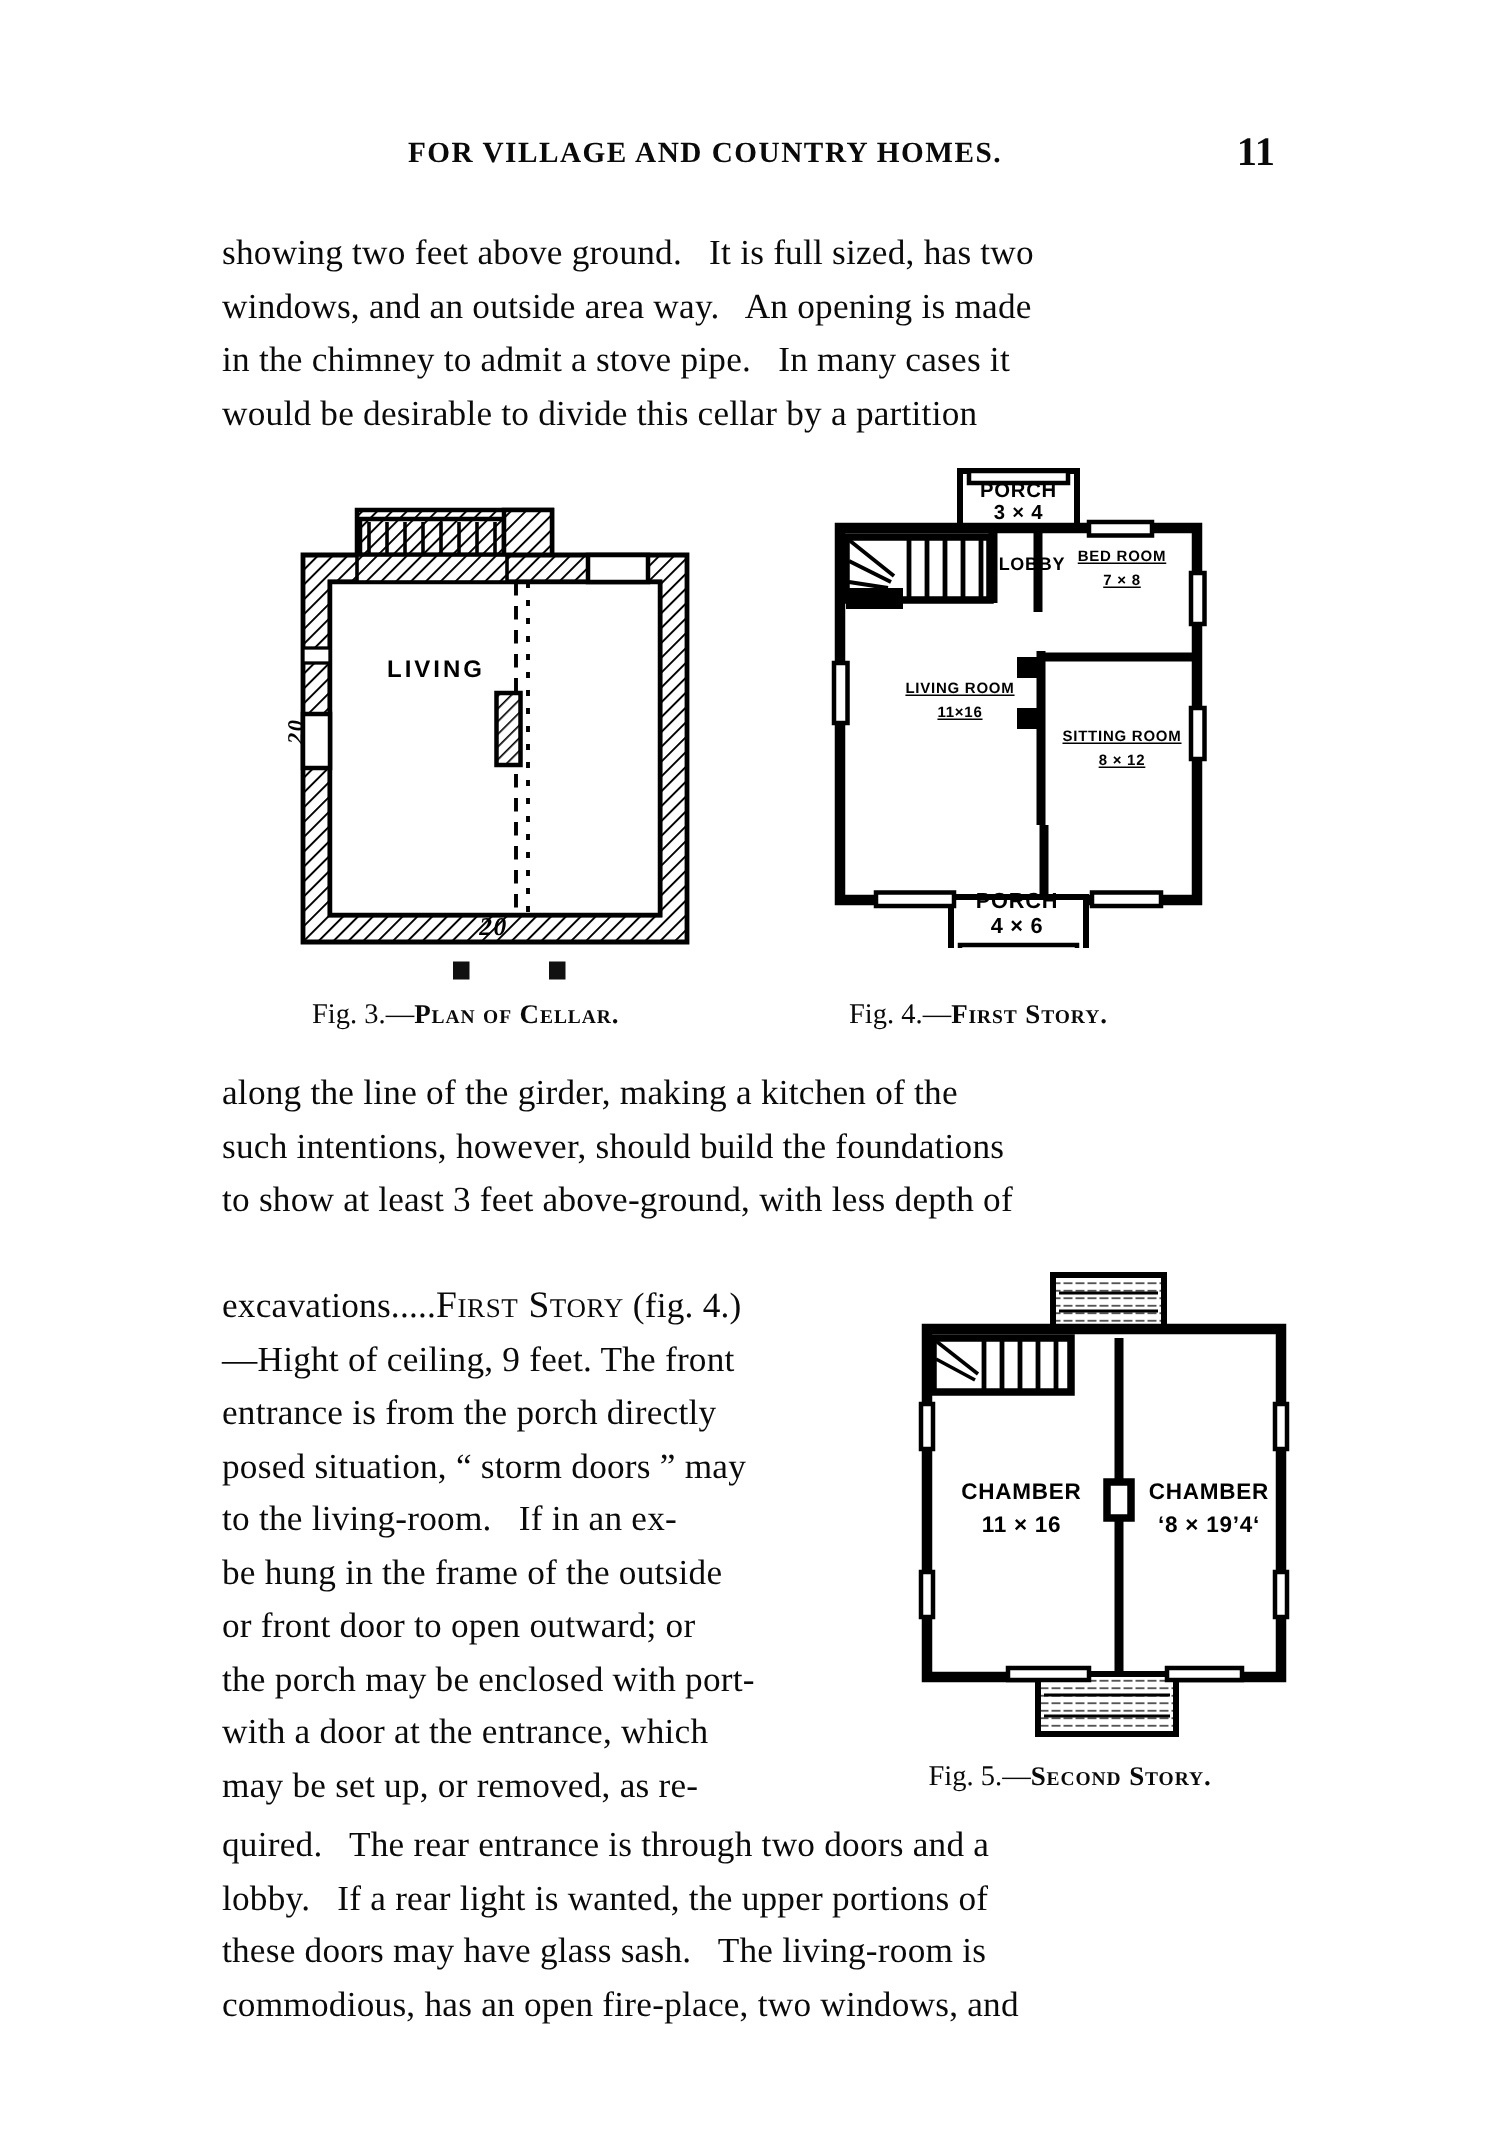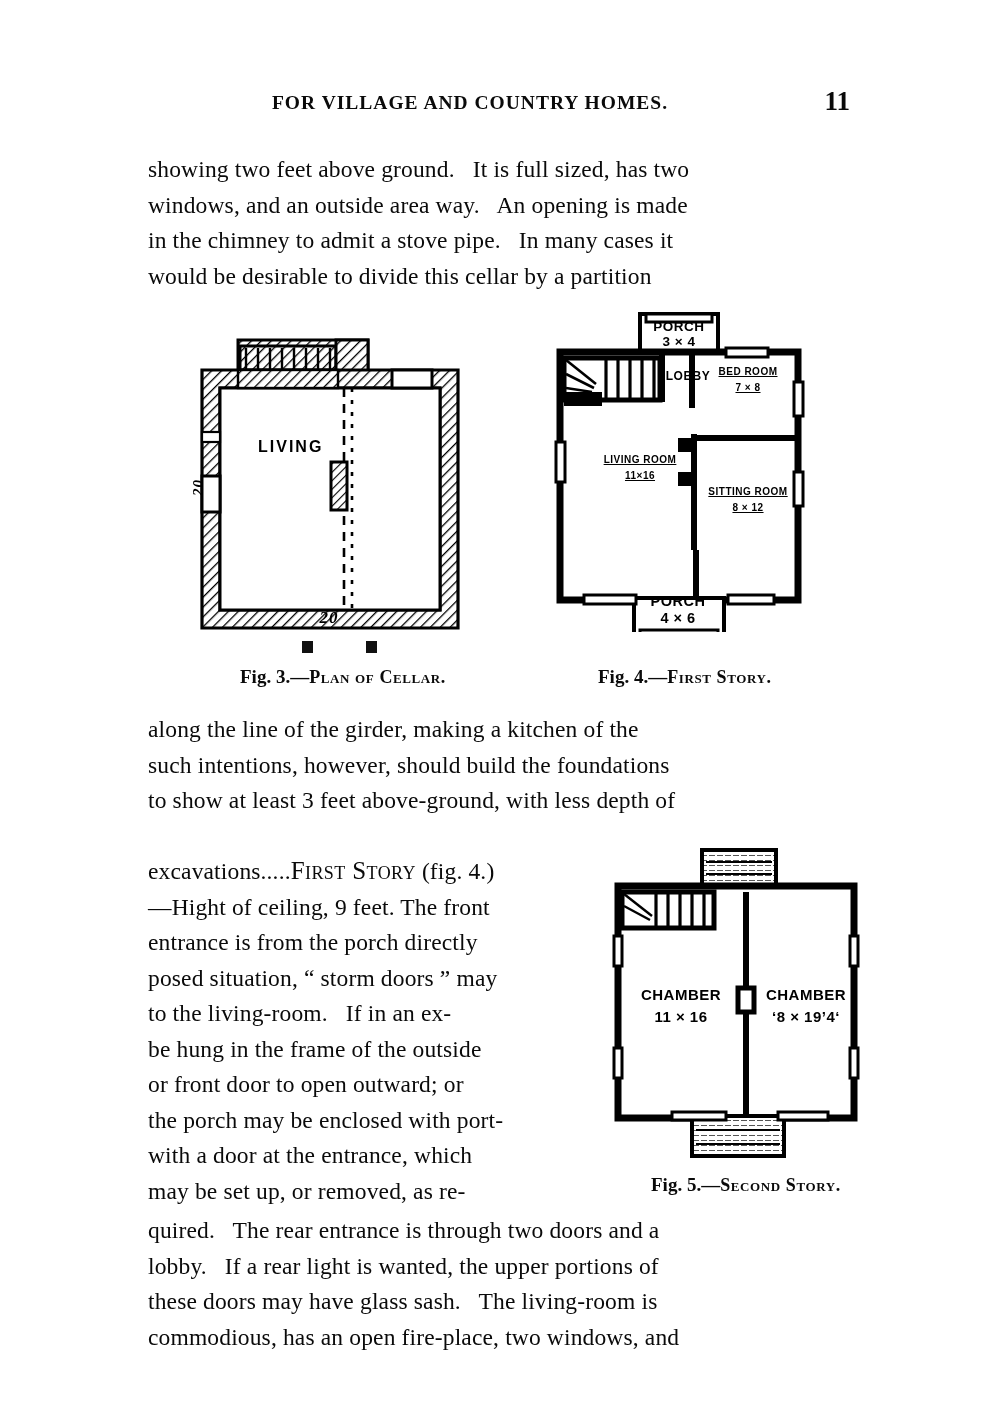--- a/index.html
+++ b/index.html
@@ -94,23 +94,22 @@
   }
 
   
   .fig-caption {
     position: absolute;
     font-family: "Liberation Serif", "DejaVu Serif", serif;
     font-size: 18px;
     white-space: nowrap;
   }
   .fig-caption .fignum {
-    font-weight: bold;
+    font-weight: normal;
     font-size: 19px;
-    margin-left: 32px;
   }
   .fig-caption .figname {
     font-variant: small-caps;
     font-weight: bold;
     letter-spacing: 0.6px;
     font-size: 18px;
   }
 
   #cap-fig3 { left: 208px; top: 666px; }
   #cap-fig4 { left: 566px; top: 666px; }

